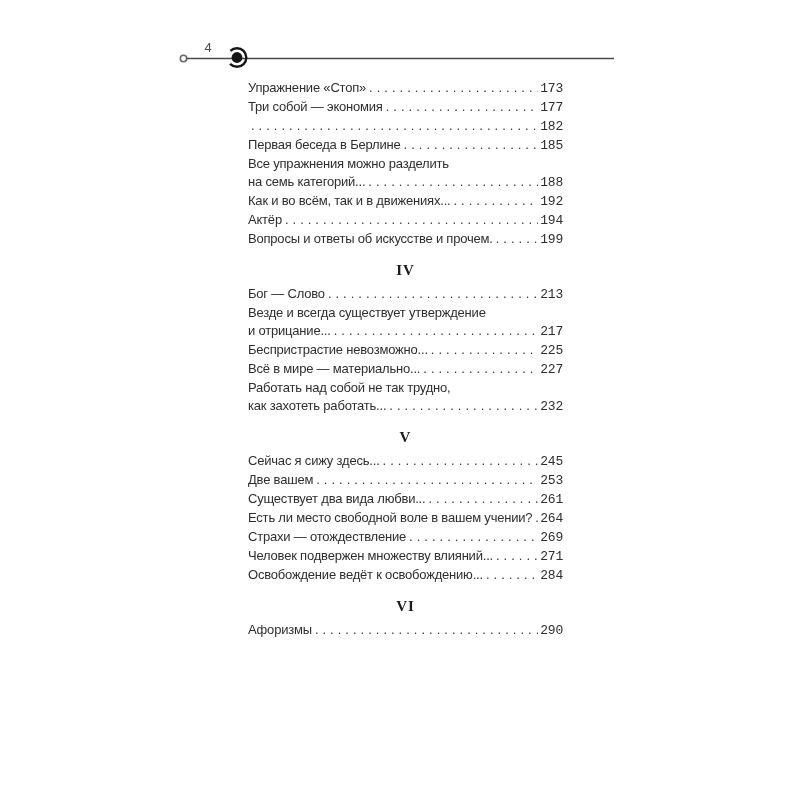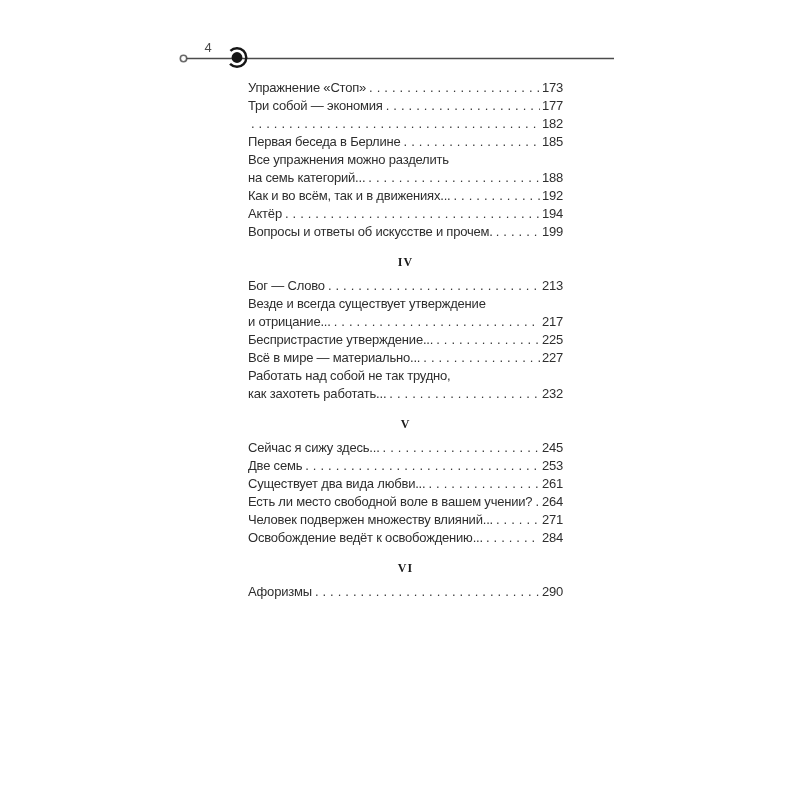--- a/index.html
+++ b/index.html
@@ -23,21 +23,21 @@
     top: 79px;
     width: 315px;
     font-size: 13px;
     letter-spacing: -0.2px;
     line-height: 18px;
     color: #2e2e2e;
   }
   .section-heading {
     font-family: "Liberation Serif", serif;
     font-weight: bold;
-    font-size: 12px;
+    font-size: 15px;
     line-height: 18px;
     letter-spacing: 1px;
     text-align: center;
     color: #1b1b1b;
     margin: 12px 0 6px 0;
   }
   .entry-line {
     white-space: nowrap;
     overflow: hidden;
   }
@@ -59,20 +59,21 @@
     color: #383838;
   }
   .dot-leader::after {
     content: "..................................................................";
     letter-spacing: 4px;
     margin-left: 3px;
   }
   .entry-page {
     flex: 0 0 auto;
     padding-left: 2px;
+    font-family: Liberation Mono, monospace;
   }
 </style>
 </head>
 <body>
 
 <svg class="page-header" width="800" height="72">
   <circle cx="183.5" cy="58.5" r="3.2" fill="none" stroke="#6a6a6a" stroke-width="1.6"></circle>
   <line x1="186.5" y1="58.5" x2="614" y2="58.5" stroke="#4b4b4b" stroke-width="1.7"></line>
   <text x="208" y="52" text-anchor="middle" font-family="Liberation Sans, sans-serif" font-size="13" fill="#4a4a4a">4</text>
   <circle cx="237" cy="57.5" r="5.4" fill="#161616"></circle>
@@ -129,21 +130,21 @@
         <span class="dot-leader"></span>
         <span class="entry-page">213</span>
       </div>
       <div class="entry-line">Везде и всегда существует утверждение</div>
       <div class="entry-row">
         <span class="entry-title">и отрицание...</span>
         <span class="dot-leader"></span>
         <span class="entry-page">217</span>
       </div>
       <div class="entry-row">
-        <span class="entry-title">Беспристрастие утверждение...</span>
+        <span class="entry-title">Беспристрастие невозможно...</span>
         <span class="dot-leader"></span>
         <span class="entry-page">225</span>
       </div>
       <div class="entry-row">
         <span class="entry-title">Всё в мире — материально...</span>
         <span class="dot-leader"></span>
         <span class="entry-page">227</span>
       </div>
       <div class="entry-line">Работать над собой не так трудно,</div>
       <div class="entry-row">
@@ -153,33 +154,38 @@
       </div>
     </div>
     <div>
       <div class="section-heading">V</div>
       <div class="entry-row">
         <span class="entry-title">Сейчас я сижу здесь...</span>
         <span class="dot-leader"></span>
         <span class="entry-page">245</span>
       </div>
       <div class="entry-row">
-        <span class="entry-title">Две семь</span>
+        <span class="entry-title">Две вашем</span>
         <span class="dot-leader"></span>
         <span class="entry-page">253</span>
       </div>
       <div class="entry-row">
         <span class="entry-title">Существует два вида любви...</span>
         <span class="dot-leader"></span>
         <span class="entry-page">261</span>
       </div>
       <div class="entry-row">
         <span class="entry-title">Есть ли место свободной воле в вашем учении?</span>
         <span class="dot-leader"></span>
         <span class="entry-page">264</span>
+      </div>
+      <div class="entry-row">
+        <span class="entry-title">Страхи — отождествление</span>
+        <span class="dot-leader"></span>
+        <span class="entry-page">269</span>
       </div>
       <div class="entry-row">
         <span class="entry-title">Человек подвержен множеству влияний...</span>
         <span class="dot-leader"></span>
         <span class="entry-page">271</span>
       </div>
       <div class="entry-row">
         <span class="entry-title">Освобождение ведёт к освобождению...</span>
         <span class="dot-leader"></span>
         <span class="entry-page">284</span>

